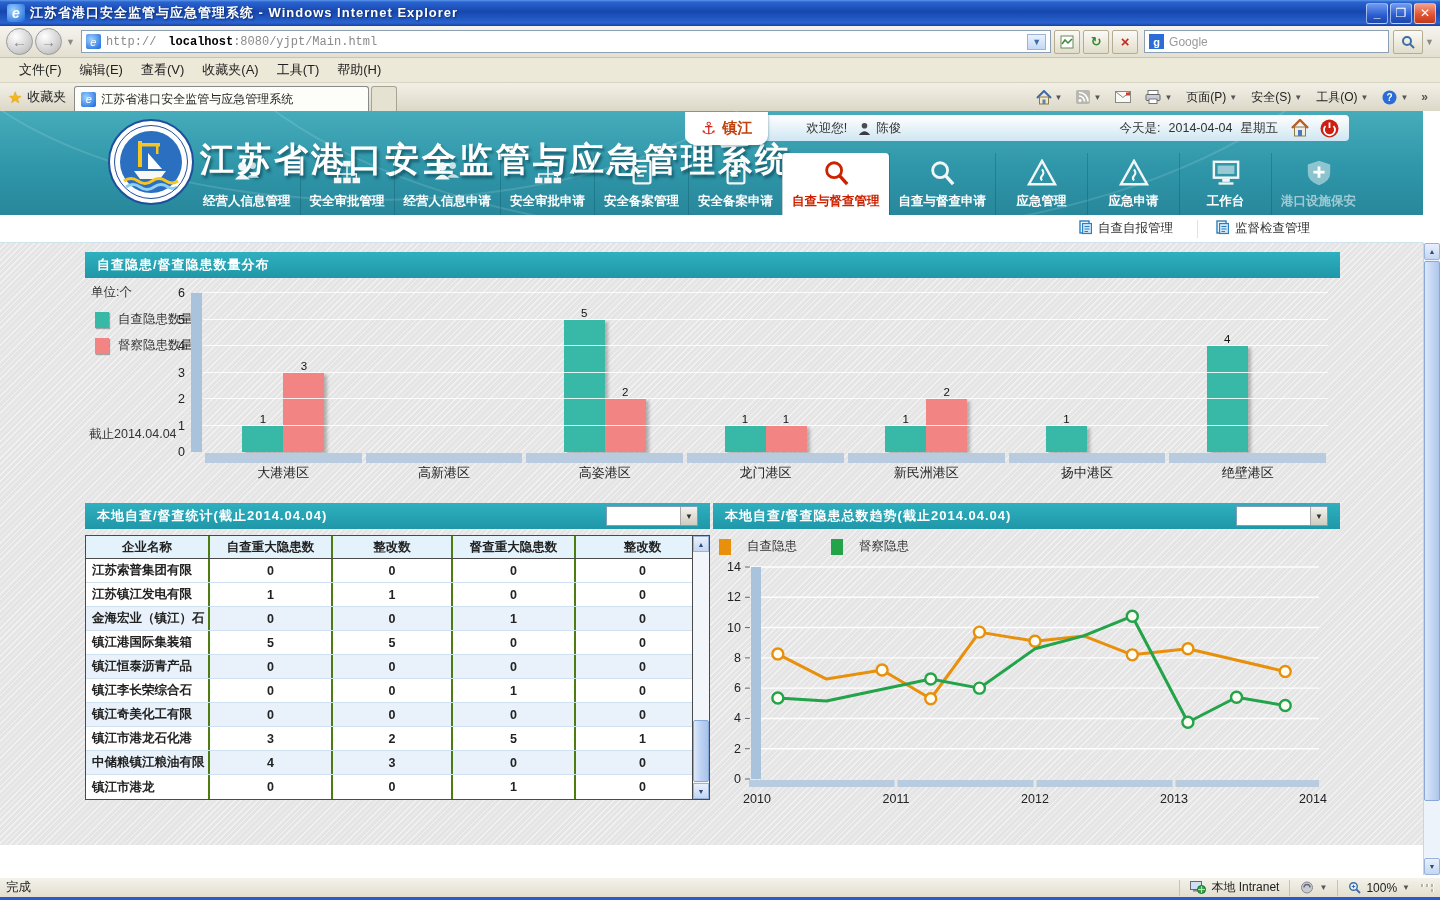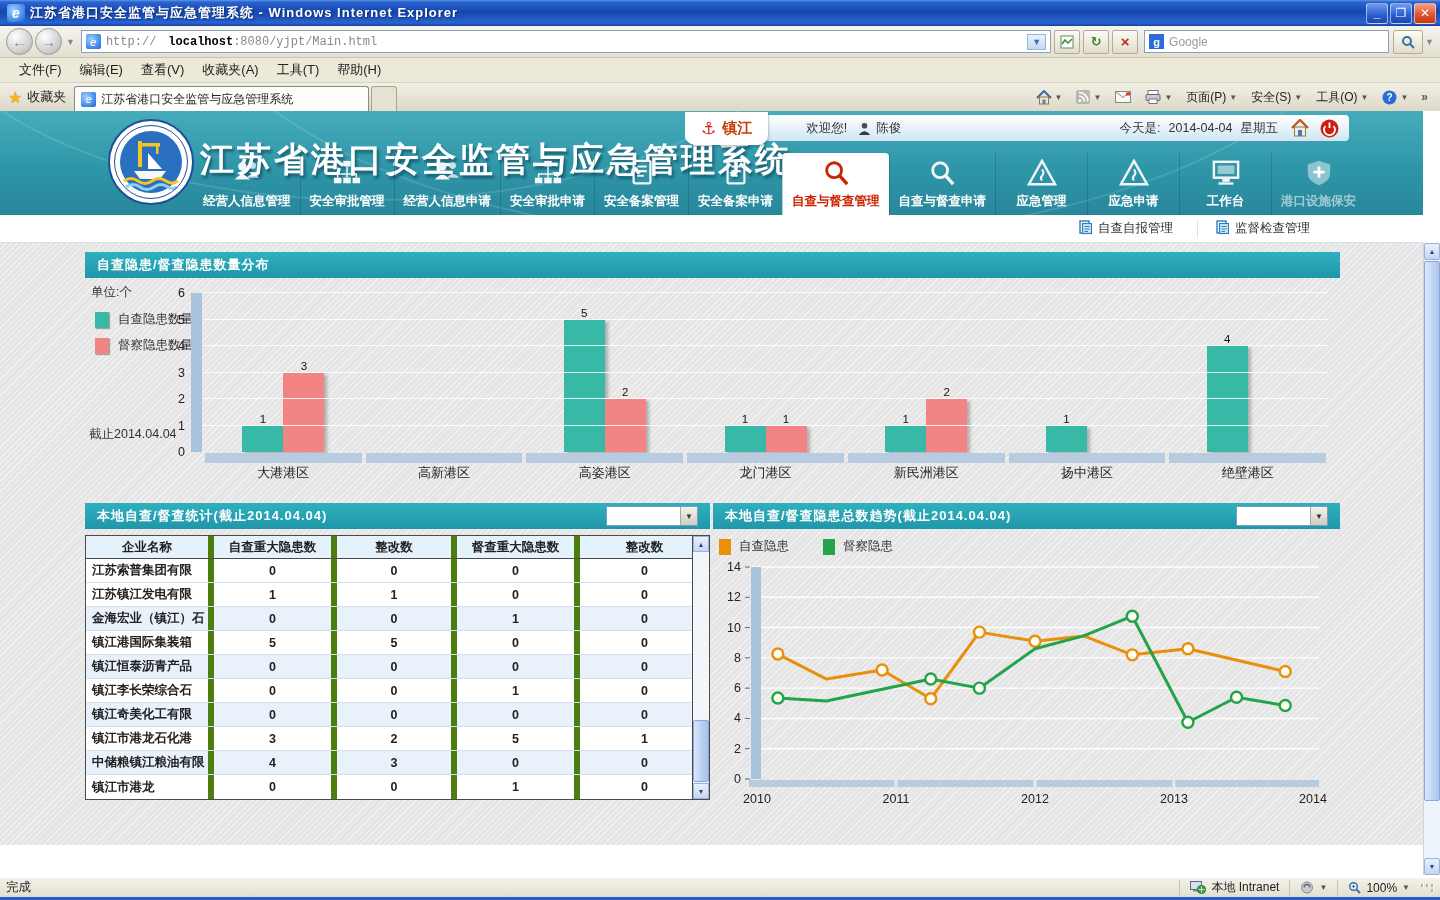--- a/index.html
+++ b/index.html
@@ -131,34 +131,34 @@
 
   
   .table-panel { position:absolute; left:85px; top:260px; width:625px; }
   .line-panel  { position:absolute; left:713px; top:260px; width:627px; }
 
   .tbl { margin-top:6px; border:1px solid #4a4a4a; background:#fff; position:relative;font-weight:bold; }
   .tbl-row { display:flex; height:24px; }
   .tbl-row.head { height:23px; background:#e4f2fc; border-bottom:1px solid #4a4a4a; }
   .tbl-row.alt { background:#e9f2fb; }
   .tbl-row:not(.head):not(:last-child) { border-bottom:1px solid #cfe0ef; }
-  .cell { display:flex; align-items:center; justify-content:center; font-size:12.5px; color:#222; border-left:6px solid #4d7c0f; }
+  .cell { display:flex; align-items:center; justify-content:center; font-size:12.5px; color:#222; border-left:2px solid #4d7c0f; }
   .cell:first-child { border-left:none; justify-content:flex-start; padding-left:6px; }
   .tbl-row.head .cell { font-size:12.5px; color:#222; justify-content:center; padding-left:0; }
   .c0{width:122px;} .c1{width:123px;} .c2{width:120px;} .c3{width:123px;} .c4{flex:1;}
 
   .vscroll { position:absolute; right:0; top:0; bottom:0; width:17px; background:#f2f6fb; border-left:1px solid #4a4a4a; }
   .vs-btn { position:absolute; left:0; width:16px; height:16px; background:linear-gradient(180deg,#e9f0fc,#c4d6f2);
     border:1px solid #98b4dc; display:flex; align-items:center; justify-content:center; font-size:7px; color:#2a4a80; }
   .vs-up { top:0; } .vs-dn { bottom:0; }
   .vs-thumb { position:absolute; left:0; width:16px; background:linear-gradient(90deg,#dce8fb,#bcd2f2 50%,#a8c2ea);
     border:1px solid #88a8d8; border-radius:2px; }
 
   .lc-legend { display:flex; gap:34px; align-items:center; margin:9px 0 0 6px; }
-  .lc-leg-item { display:flex; align-items:center; gap:8px; color:#333; font-size:12.5px; }
+  .lc-leg-item { display:flex; align-items:center; gap:16px; color:#333; font-size:12.5px; }
   .lc-leg-sw { width:12px; height:16px; }
 
   
   .page-scroll { position:absolute; right:0; top:132px; width:17px; height:632px; background:#edf3fb; border-left:1px solid #c8d4e8; }
   .ps-btn { position:absolute; left:0; width:16px; height:17px; background:linear-gradient(180deg,#e9f0fc,#c4d6f2);
     border:1px solid #98b4dc; border-radius:2px; display:flex; align-items:center; justify-content:center; font-size:7px; color:#2a4a80;}
   .ps-up{top:0;} .ps-dn{bottom:0;}
   .ps-thumb { position:absolute; left:0; top:18px; width:16px; height:540px;
     background:linear-gradient(90deg,#dce8fb,#c4d6f4 50%,#aec6ec); border:1px solid #88a8d8; border-radius:2px; }
 

